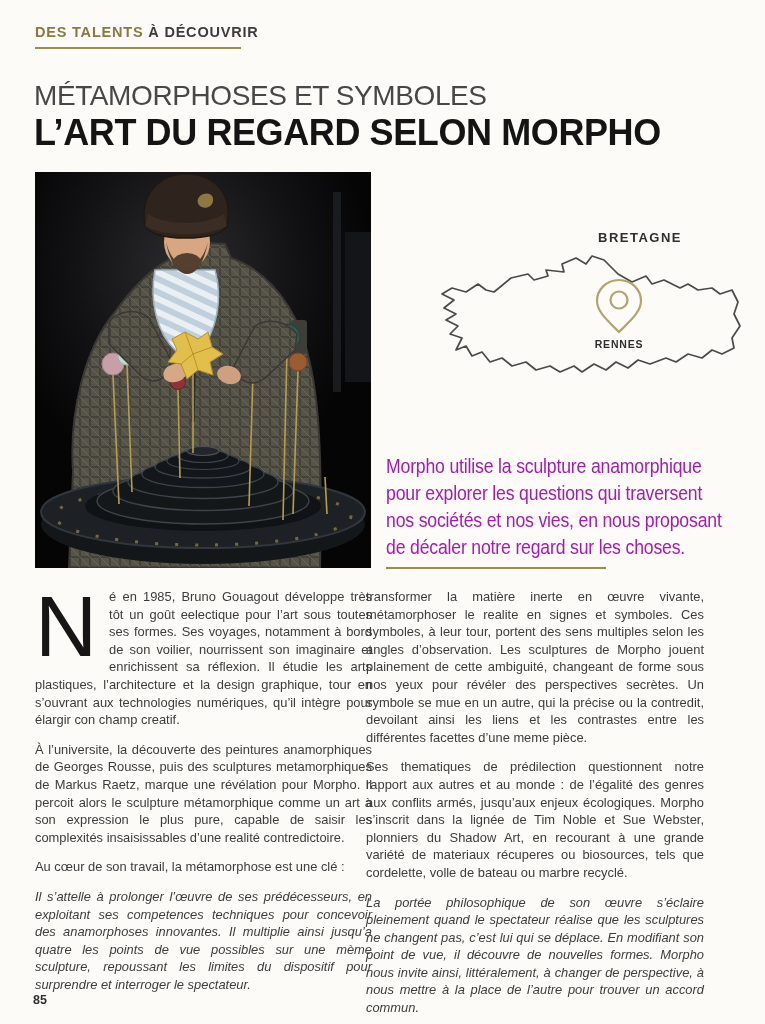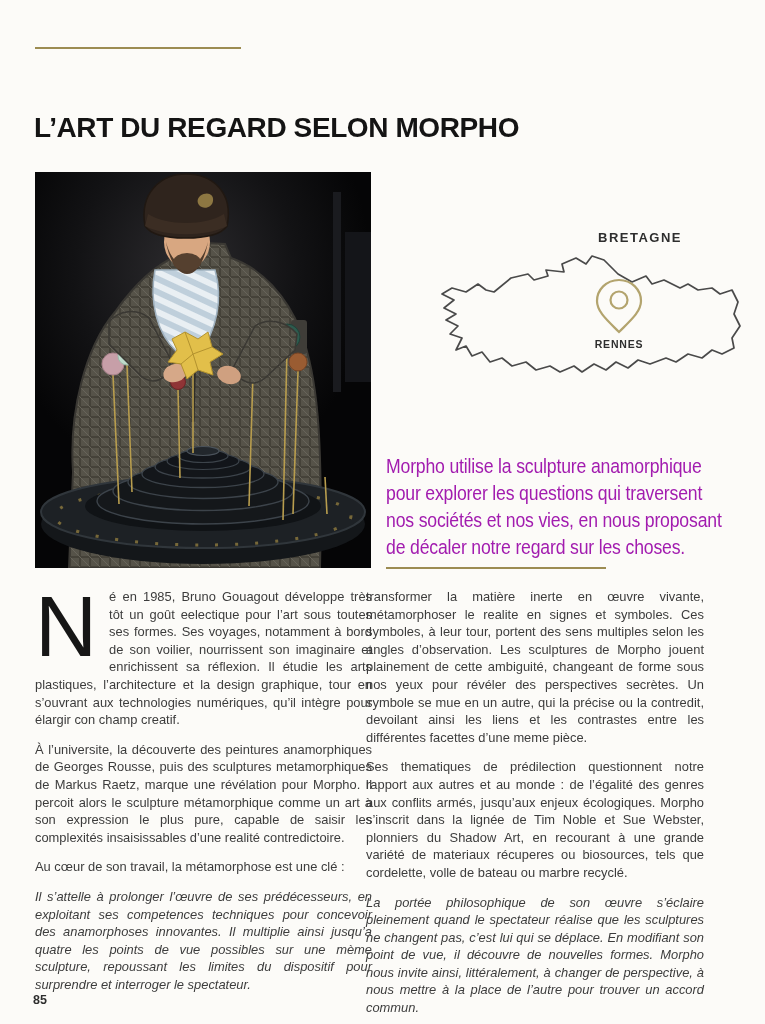--- a/index.html
+++ b/index.html
@@ -22,21 +22,21 @@
     position:absolute;left:35px;top:47px;
     width:206px;height:2px;background:#9c8c52;
   }
   .title-line1{
     position:absolute;left:34px;top:80px;margin:0;
     font-size:28px;font-weight:400;letter-spacing:-.4px;
     color:#474747;white-space:nowrap;
   }
   .title-line2{
     position:absolute;left:34px;top:112px;margin:0;
-    font-size:28px;font-weight:800;letter-spacing:-.4px;
+    font-size:36px;font-weight:800;letter-spacing:-.4px;
     color:#141414;white-space:nowrap;
   }
   
   .photo{
     position:absolute;left:35px;top:172px;
     width:336px;height:396px;background:#000;
   }
   .photo svg{display:block;}
   
   .map{position:absolute;left:430px;top:216px;width:330px;height:180px;}
@@ -77,22 +77,24 @@
   .page-number{
     position:absolute;left:33px;top:993px;
     font-size:12.5px;font-weight:bold;color:#2e2e2e;
   }
 </style>
 </head>
 <body>
 
 <div class="page">
 
+  <div class="kicker"><span class="gold">DES TALENTS</span>&nbsp;<span>À DÉCOUVRIR</span></div>
   <div class="kicker-rule"></div>
 
+  <h1 class="title-line1">MÉTAMORPHOSES ET SYMBOLES</h1>
   <h2 class="title-line2">L’ART DU REGARD SELON MORPHO</h2>
 
   <div class="photo">
     <svg width="336" height="396" viewBox="0 0 336 396">
       <defs>
         <radialGradient id="glow" cx="45%" cy="25%" r="55%">
           <stop offset="0%" stop-color="#2c2b2e"></stop>
           <stop offset="60%" stop-color="#121214"></stop>
           <stop offset="100%" stop-color="#050506"></stop>
         </radialGradient>

